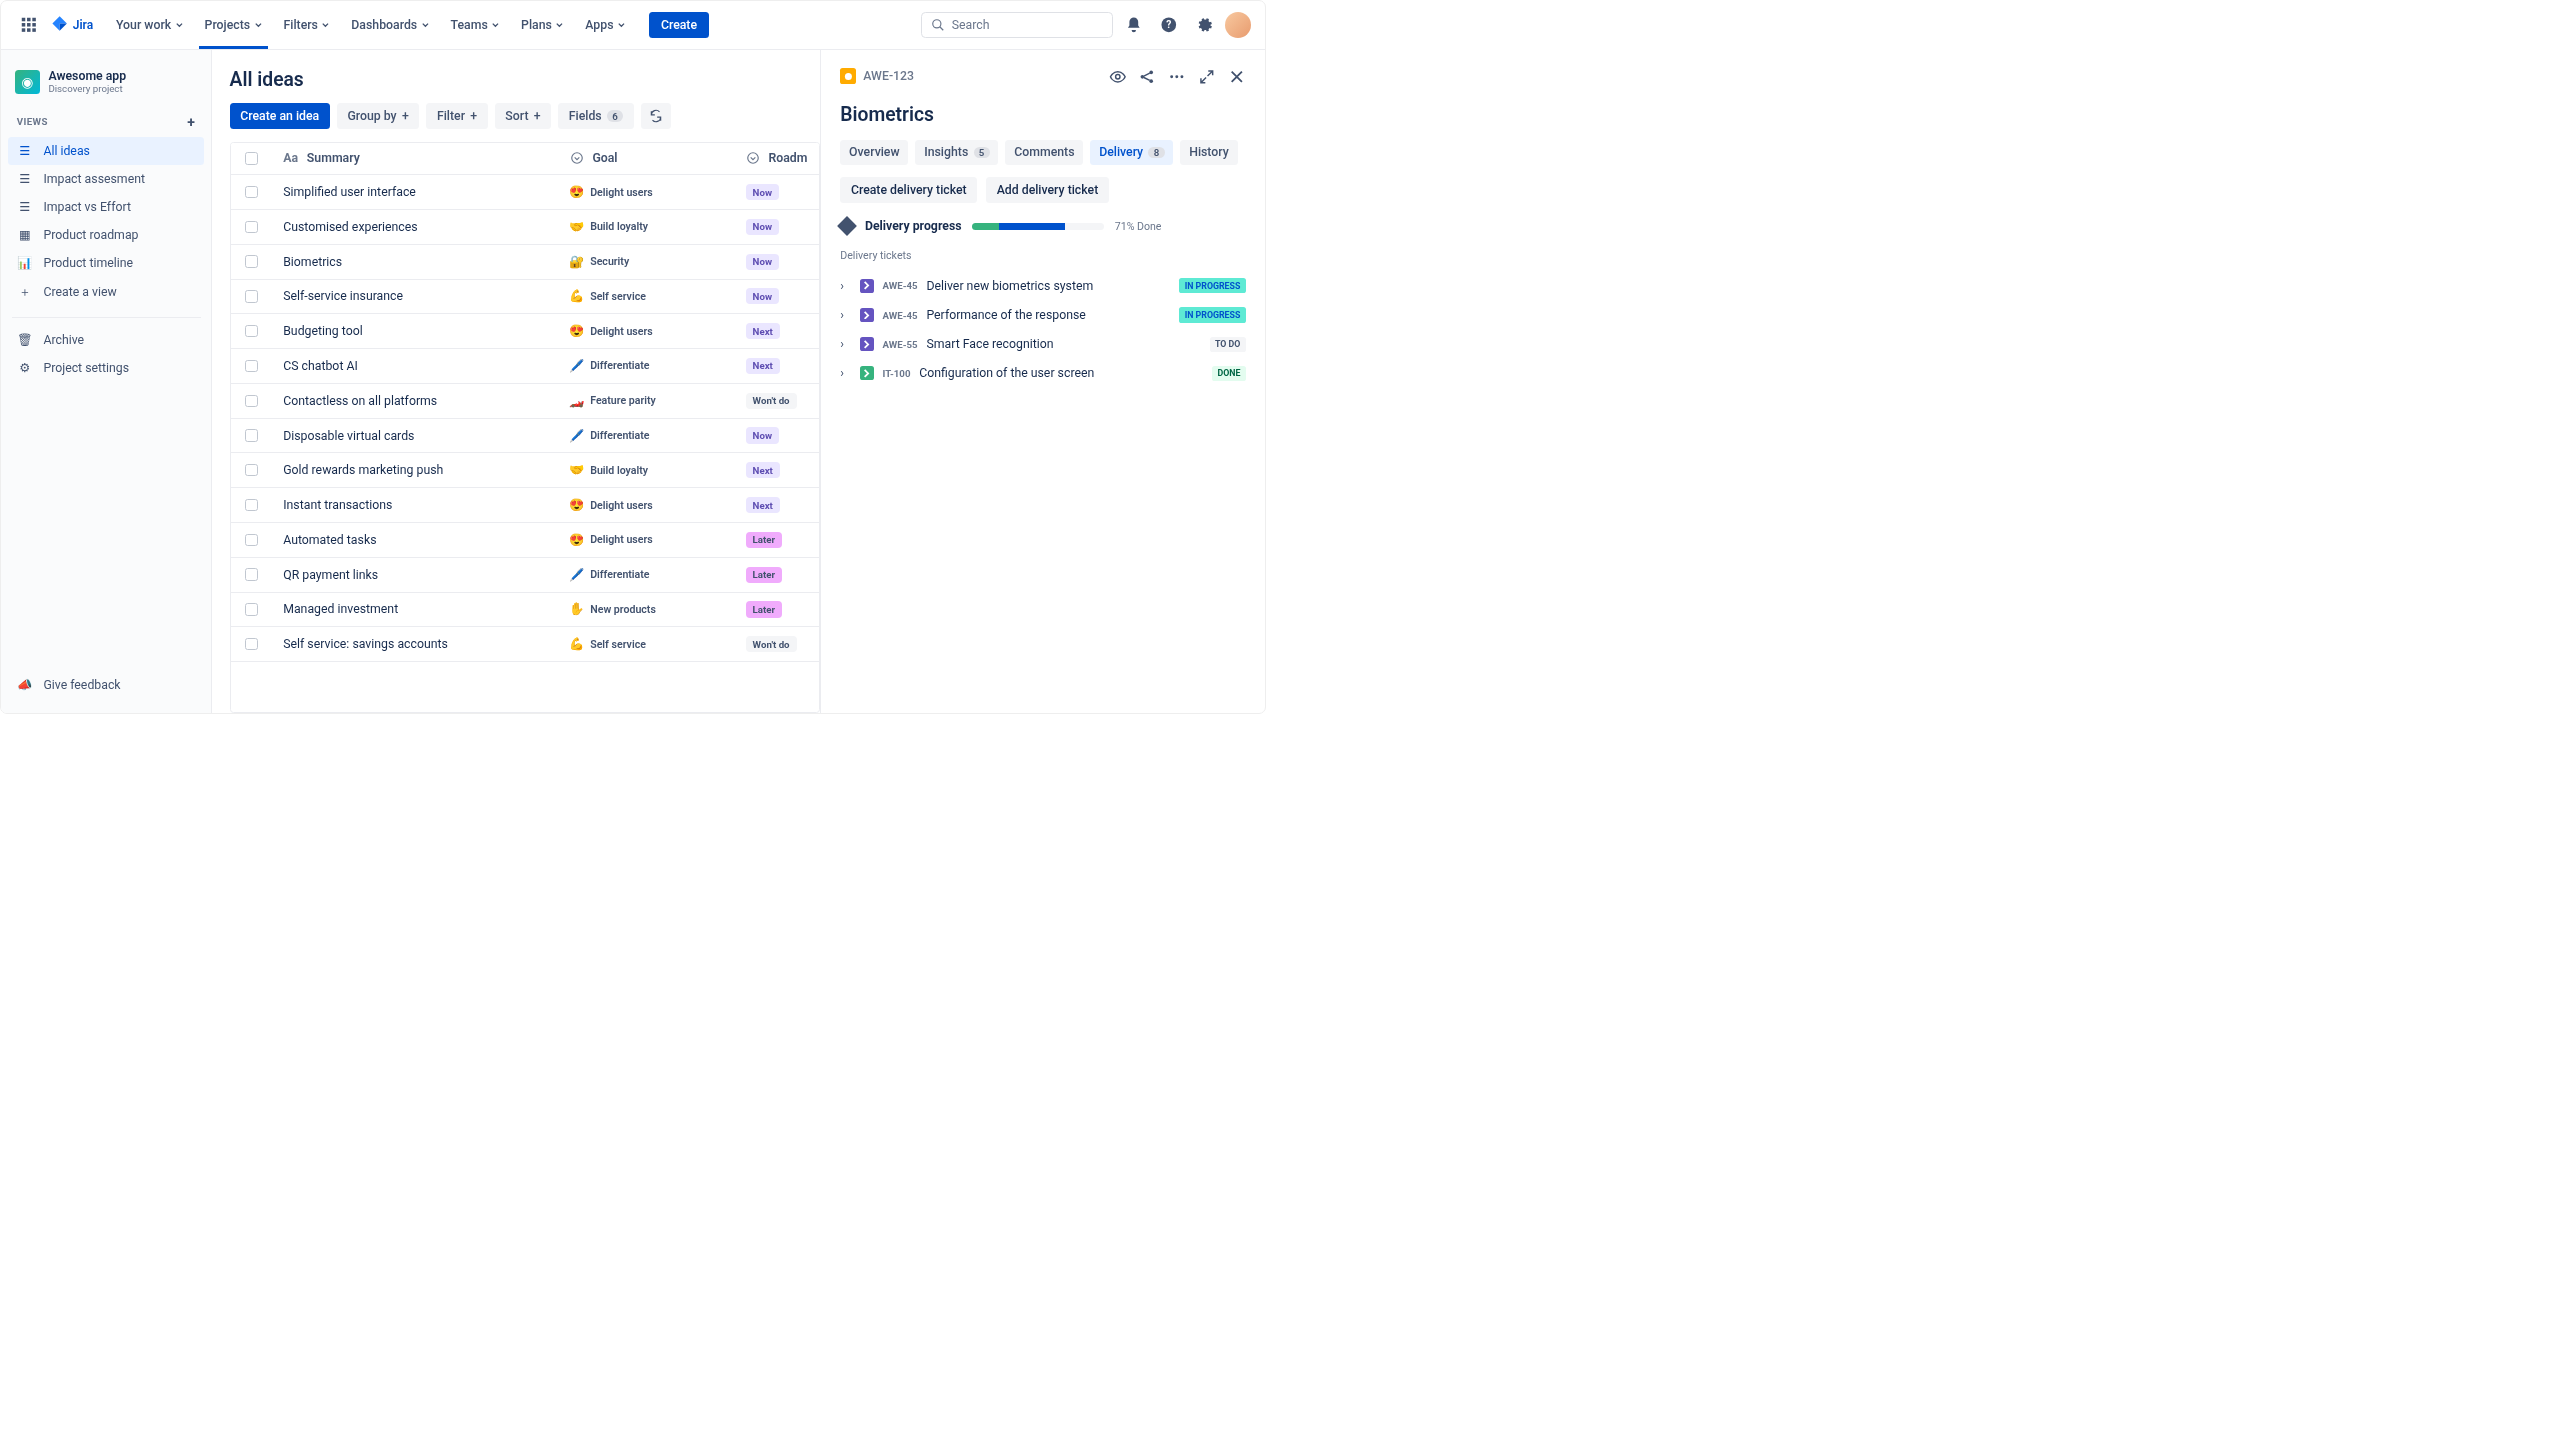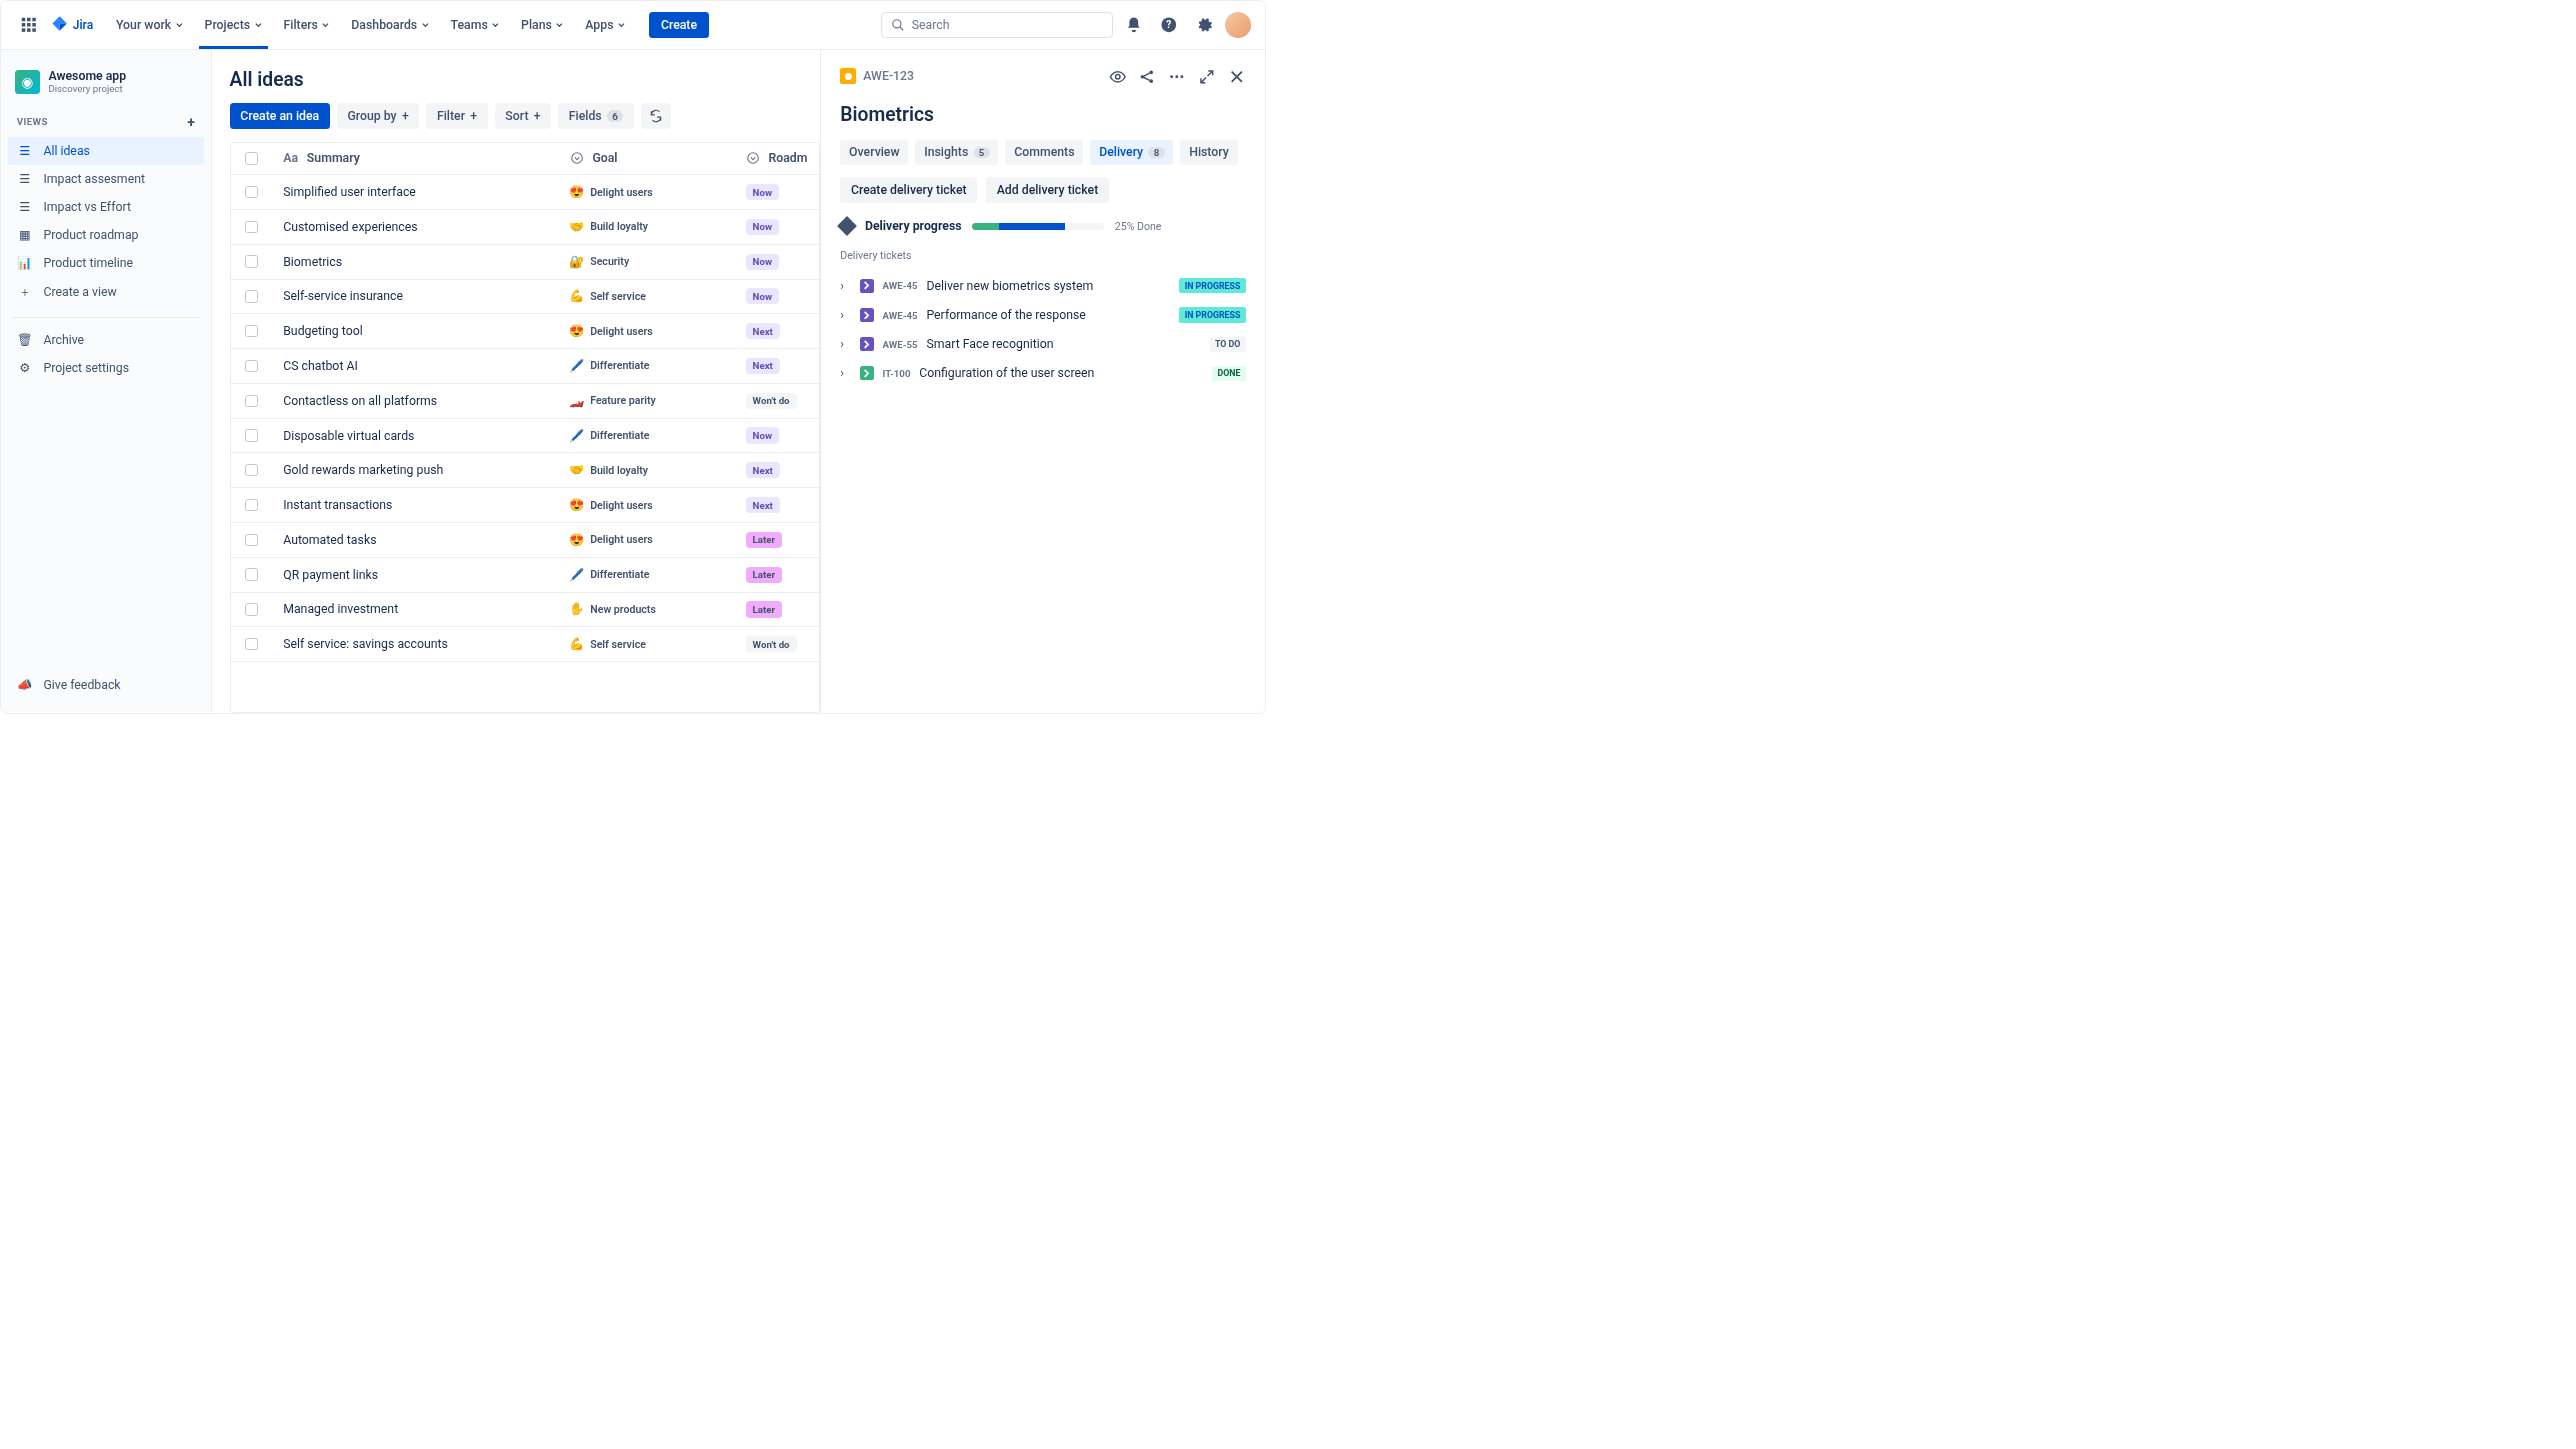--- a/index.html
+++ b/index.html
@@ -7,21 +7,21 @@
 .app { display: flex; flex-direction: column; height: 714px; width: 1266px; border-radius: 7px; overflow: hidden; border: 0.9px solid #eee; }
 
 
 .topnav { display: flex; align-items: center; height: 49px; padding: 0 14px; border-bottom: 0.9px solid #EBECF0; gap: 7px; }
 .topnav .icon-btn { width: 28px; height: 28px; display:flex; align-items:center; justify-content:center; border-radius:3.5px; cursor:pointer; color:#42526E; }
 .logo { display:flex; align-items:center; gap:3.5px; color:#0052CC; font-weight:600; font-size:12px; margin-right:7px;}
 .nav-items { display:flex; gap:3.5px; }
 .nav-item { display:flex; align-items:center; gap:3.5px; padding:5.3px 8.8px; border-radius:3.5px; cursor:pointer; color:#42526E; font-weight:500; }
 .create-btn { background:#0052CC; color:#fff; padding:6.2px 12.3px; border-radius:3.5px; font-weight:500; cursor:pointer; margin-left:7px; }
 .spacer { flex:1; }
-.search { display:flex; align-items:center; gap:7px; border:1.8px solid #DFE1E6; border-radius:4.4px; padding:5.3px 8.8px; width:232px; color:#6B778C; }
+.search { display:flex; align-items:center; gap:7px; border:1.8px solid #DFE1E6; border-radius:4.4px; padding:5.3px 8.8px; width:192px; color:#6B778C; }
 .avatar { width:26px; height:26px; border-radius:50%; background: linear-gradient(135deg,#f8c9a0,#e89b6e); }
 .active-underline { position:relative; }
 .active-underline::after { content:''; position:absolute; left:3.5px; right:3.5px; bottom:-11.4px; height:2.6px; background:#0052CC; }
 
 
 .body { display:flex; flex:1; overflow:hidden; }
 .sidebar { width:211px; background:#FAFBFC; border-right:0.9px solid #EBECF0; padding:14px 7px; display:flex; flex-direction:column; gap:1.8px; }
 .project-header { display:flex; gap:8.8px; align-items:center; padding:5.3px 7px 12.3px 7px; }
 .project-icon { width:24.6px; height:24.6px; border-radius:3.5px; background:linear-gradient(135deg,#36B37E,#00B8D9); display:flex; align-items:center; justify-content:center; color:#fff; font-size:14px; }
 .project-title { font-weight:600; font-size:12.3px; }
@@ -620,21 +620,21 @@
           <div class="act-btn">Create delivery ticket</div>
           <div class="act-btn">Add delivery ticket</div>
         </div>
         <div class="progress-row">
           <div class="diamond"></div>
           <div class="progress-label">Delivery progress</div>
           <div class="progress-bar">
             <div class="pb-seg pb-green" id="pb-green" style="width: 20%;"></div>
             <div class="pb-seg pb-blue" id="pb-blue" style="width: 50%;"></div>
           </div>
-          <div class="progress-text">25% Done</div>
+          <div class="progress-text">71% Done</div>
         </div>
         <div class="section-label">Delivery tickets</div>
         <div id="tickets">
             <div class="ticket">
     <span class="chev">›</span>
     <span class="ticket-icon ti-purple">
                 <svg width="8.8" height="8.8" viewBox="0 0 10 10">
                   <path d="M3 1l4 4-4 4" fill="none" stroke="#fff" stroke-width="2"></path>
                 </svg>
               </span>

